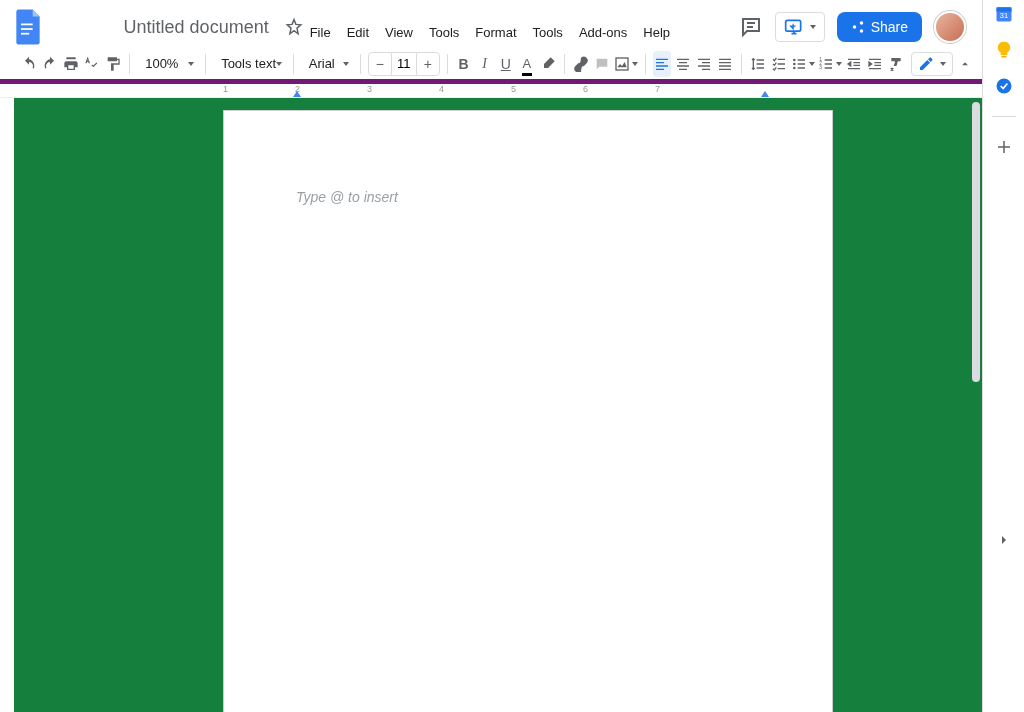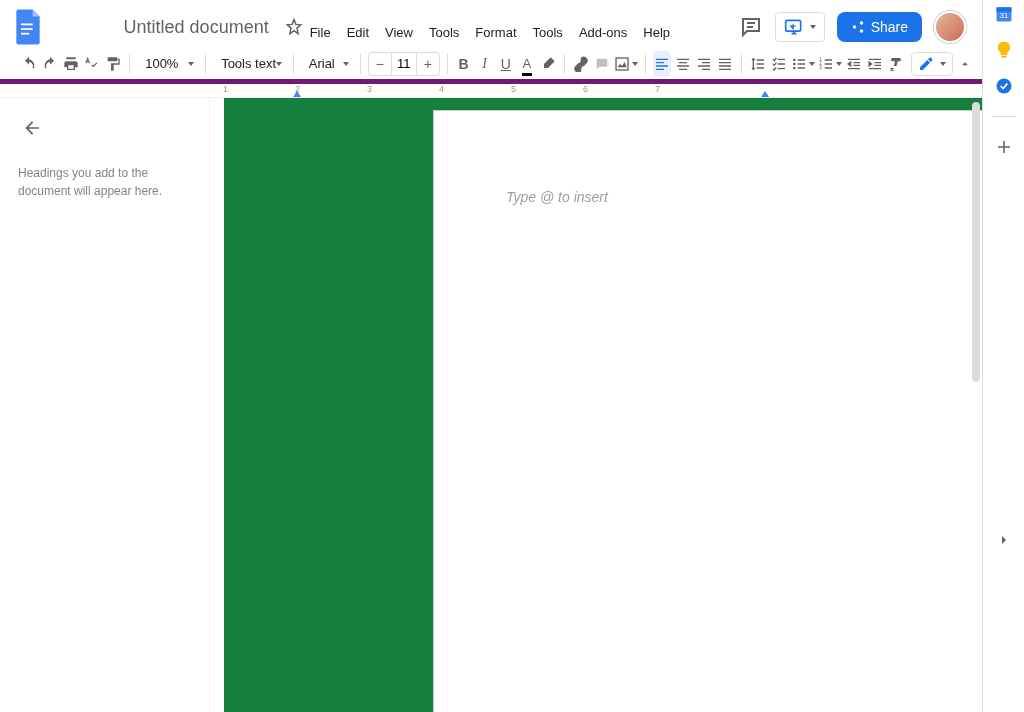--- a/index.html
+++ b/index.html
@@ -283,30 +283,20 @@
       <span class="ruler-tick" style="left:144px;">3</span>
       <span class="ruler-tick" style="left:216px;">4</span>
       <span class="ruler-tick" style="left:288px;">5</span>
       <span class="ruler-tick" style="left:360px;">6</span>
       <span class="ruler-tick" style="left:432px;">7</span>
       <span class="ruler-tick" style="left:504px;"></span>
     </div>
   </div>
 
   <div class="workspace">
-    <div class="outline-panel">
-      <div class="outline-head">
-        <div class="outline-back">
-          <svg width="20" height="20" viewBox="0 0 24 24">
-              <path fill="#5f6368" d="M20 11H7.8l5.6-5.6L12 4l-8 8 8 8 1.4-1.4L7.8 13H20z"></path>
-            </svg>
-        </div>
-      </div>
-      <div class="outline-empty">Headings you add to the document will appear here.</div>
-    </div>
     <div class="doc-scroll">
       <div class="doc-canvas">
         <div class="v-ruler"></div>
         <div class="page">
           <div class="page-content">
             <span class="placeholder">Type @ to insert</span>
           </div>
         </div>
         <div class="scrollbar-v">
             <div class="scroll-thumb"></div>

